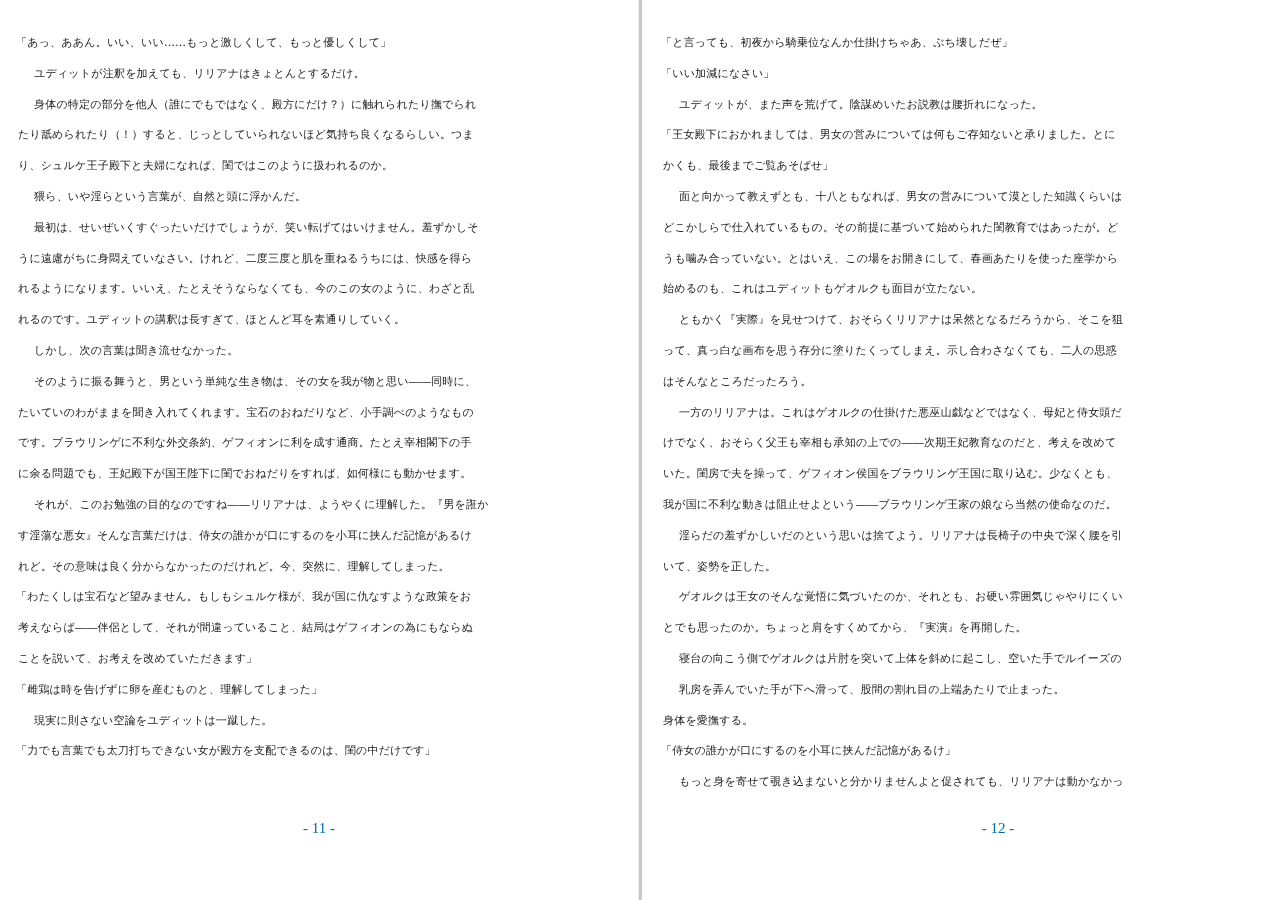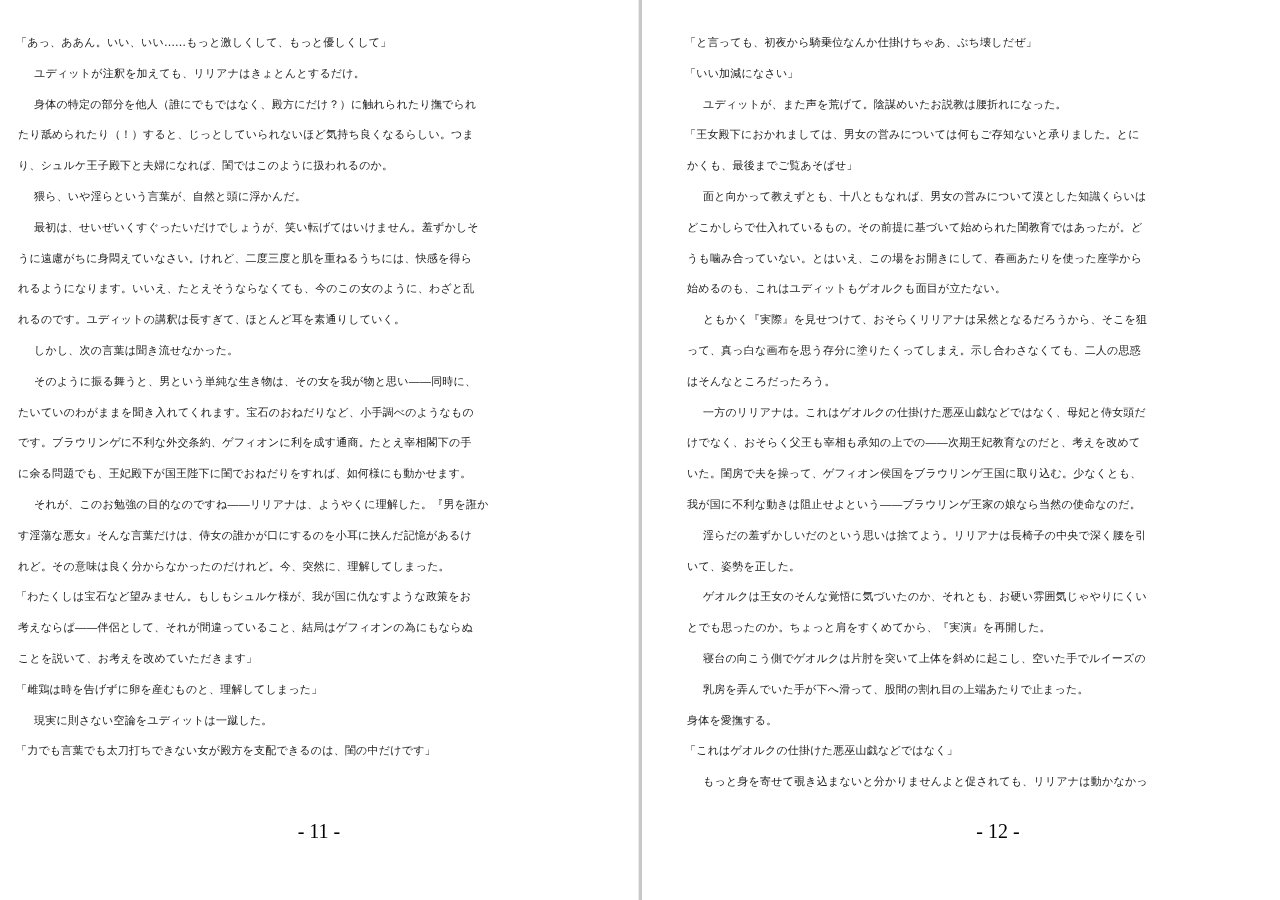--- a/index.html
+++ b/index.html
@@ -42,21 +42,21 @@
     background: #c8c8c8;
     border-left: 1px solid #ececec;
   }
   .lines {
     position: absolute;
     top: 28px;
     left: 0;
     right: 0;
   }
   .page-left .lines { padding-left: 18px; }
-  .page-right .lines { padding-left: 21px; margin-left: 24px; }
+  .page-right .lines { padding-left: 21px; }
   .line {
     height: 30.8px;
     line-height: 30.8px;
     font-size: 11px;
     letter-spacing: 0.2px;
     white-space: nowrap;
     overflow: hidden;
   }
   .line.indent { padding-left: 16px; }
   .line.quote-start { margin-left: -2px; }
@@ -76,22 +76,22 @@
     text-align: left;
     padding-left: 3px;
   }
   .page-number {
     position: absolute;
     top: 820px;
     left: 0;
     right: 0;
     text-align: center;
     font-family: "Liberation Serif", "DejaVu Serif", serif;
-    font-size: 20px;
-    color: #000000;
+    font-size: 15px;
+    color: #0369a1;
   }
   .page-left .page-number { left: 0; width: 638px; }
   .page-right .page-number { left: 4px; width: 704px; }
 </style>
 </head>
 <body>
 
 <div class="page page-left">
   <div class="lines" id="left-lines">
       <div class="line quote-start">「あっ、ああん。いい、いい……もっと激しくして、もっと優しくして」</div>
@@ -142,17 +142,17 @@
       <div class="line">けでなく、おそらく父王も宰相も承知の上での――次期王妃教育なのだと、考えを改めて</div>
       <div class="line">いた。閨房で夫を操って、ゲフィオン侯国をブラウリンゲ王国に取り込む。少なくとも、</div>
       <div class="line">我が国に不利な動きは阻止せよという――ブラウリンゲ王家の娘なら当然の使命なのだ。</div>
       <div class="line indent">淫らだの羞ずかしいだのという思いは捨てよう。リリアナは長椅子の中央で深く腰を引</div>
       <div class="line">いて、姿勢を正した。</div>
       <div class="line indent">ゲオルクは王女のそんな覚悟に気づいたのか、それとも、お硬い雰囲気じゃやりにくい</div>
       <div class="line">とでも思ったのか。ちょっと肩をすくめてから、『実演』を再開した。</div>
       <div class="line indent">寝台の向こう側でゲオルクは片肘を突いて上体を斜めに起こし、空いた手でルイーズの</div>
       <div class="line indent">乳房を弄んでいた手が下へ滑って、股間の割れ目の上端あたりで止まった。</div>
       <div class="line">身体を愛撫する。</div>
-      <div class="line quote-start">「これはゲオルクの仕掛けた悪巫山戯などではなく」</div>
+      <div class="line quote-start">「侍女の誰かが口にするのを小耳に挟んだ記憶があるけ」</div>
       <div class="line indent">もっと身を寄せて覗き込まないと分かりませんよと促されても、リリアナは動かなかっ</div>
     </div>
   <div class="page-number">- 12 -</div>
 </div>
 
 </body></html>

